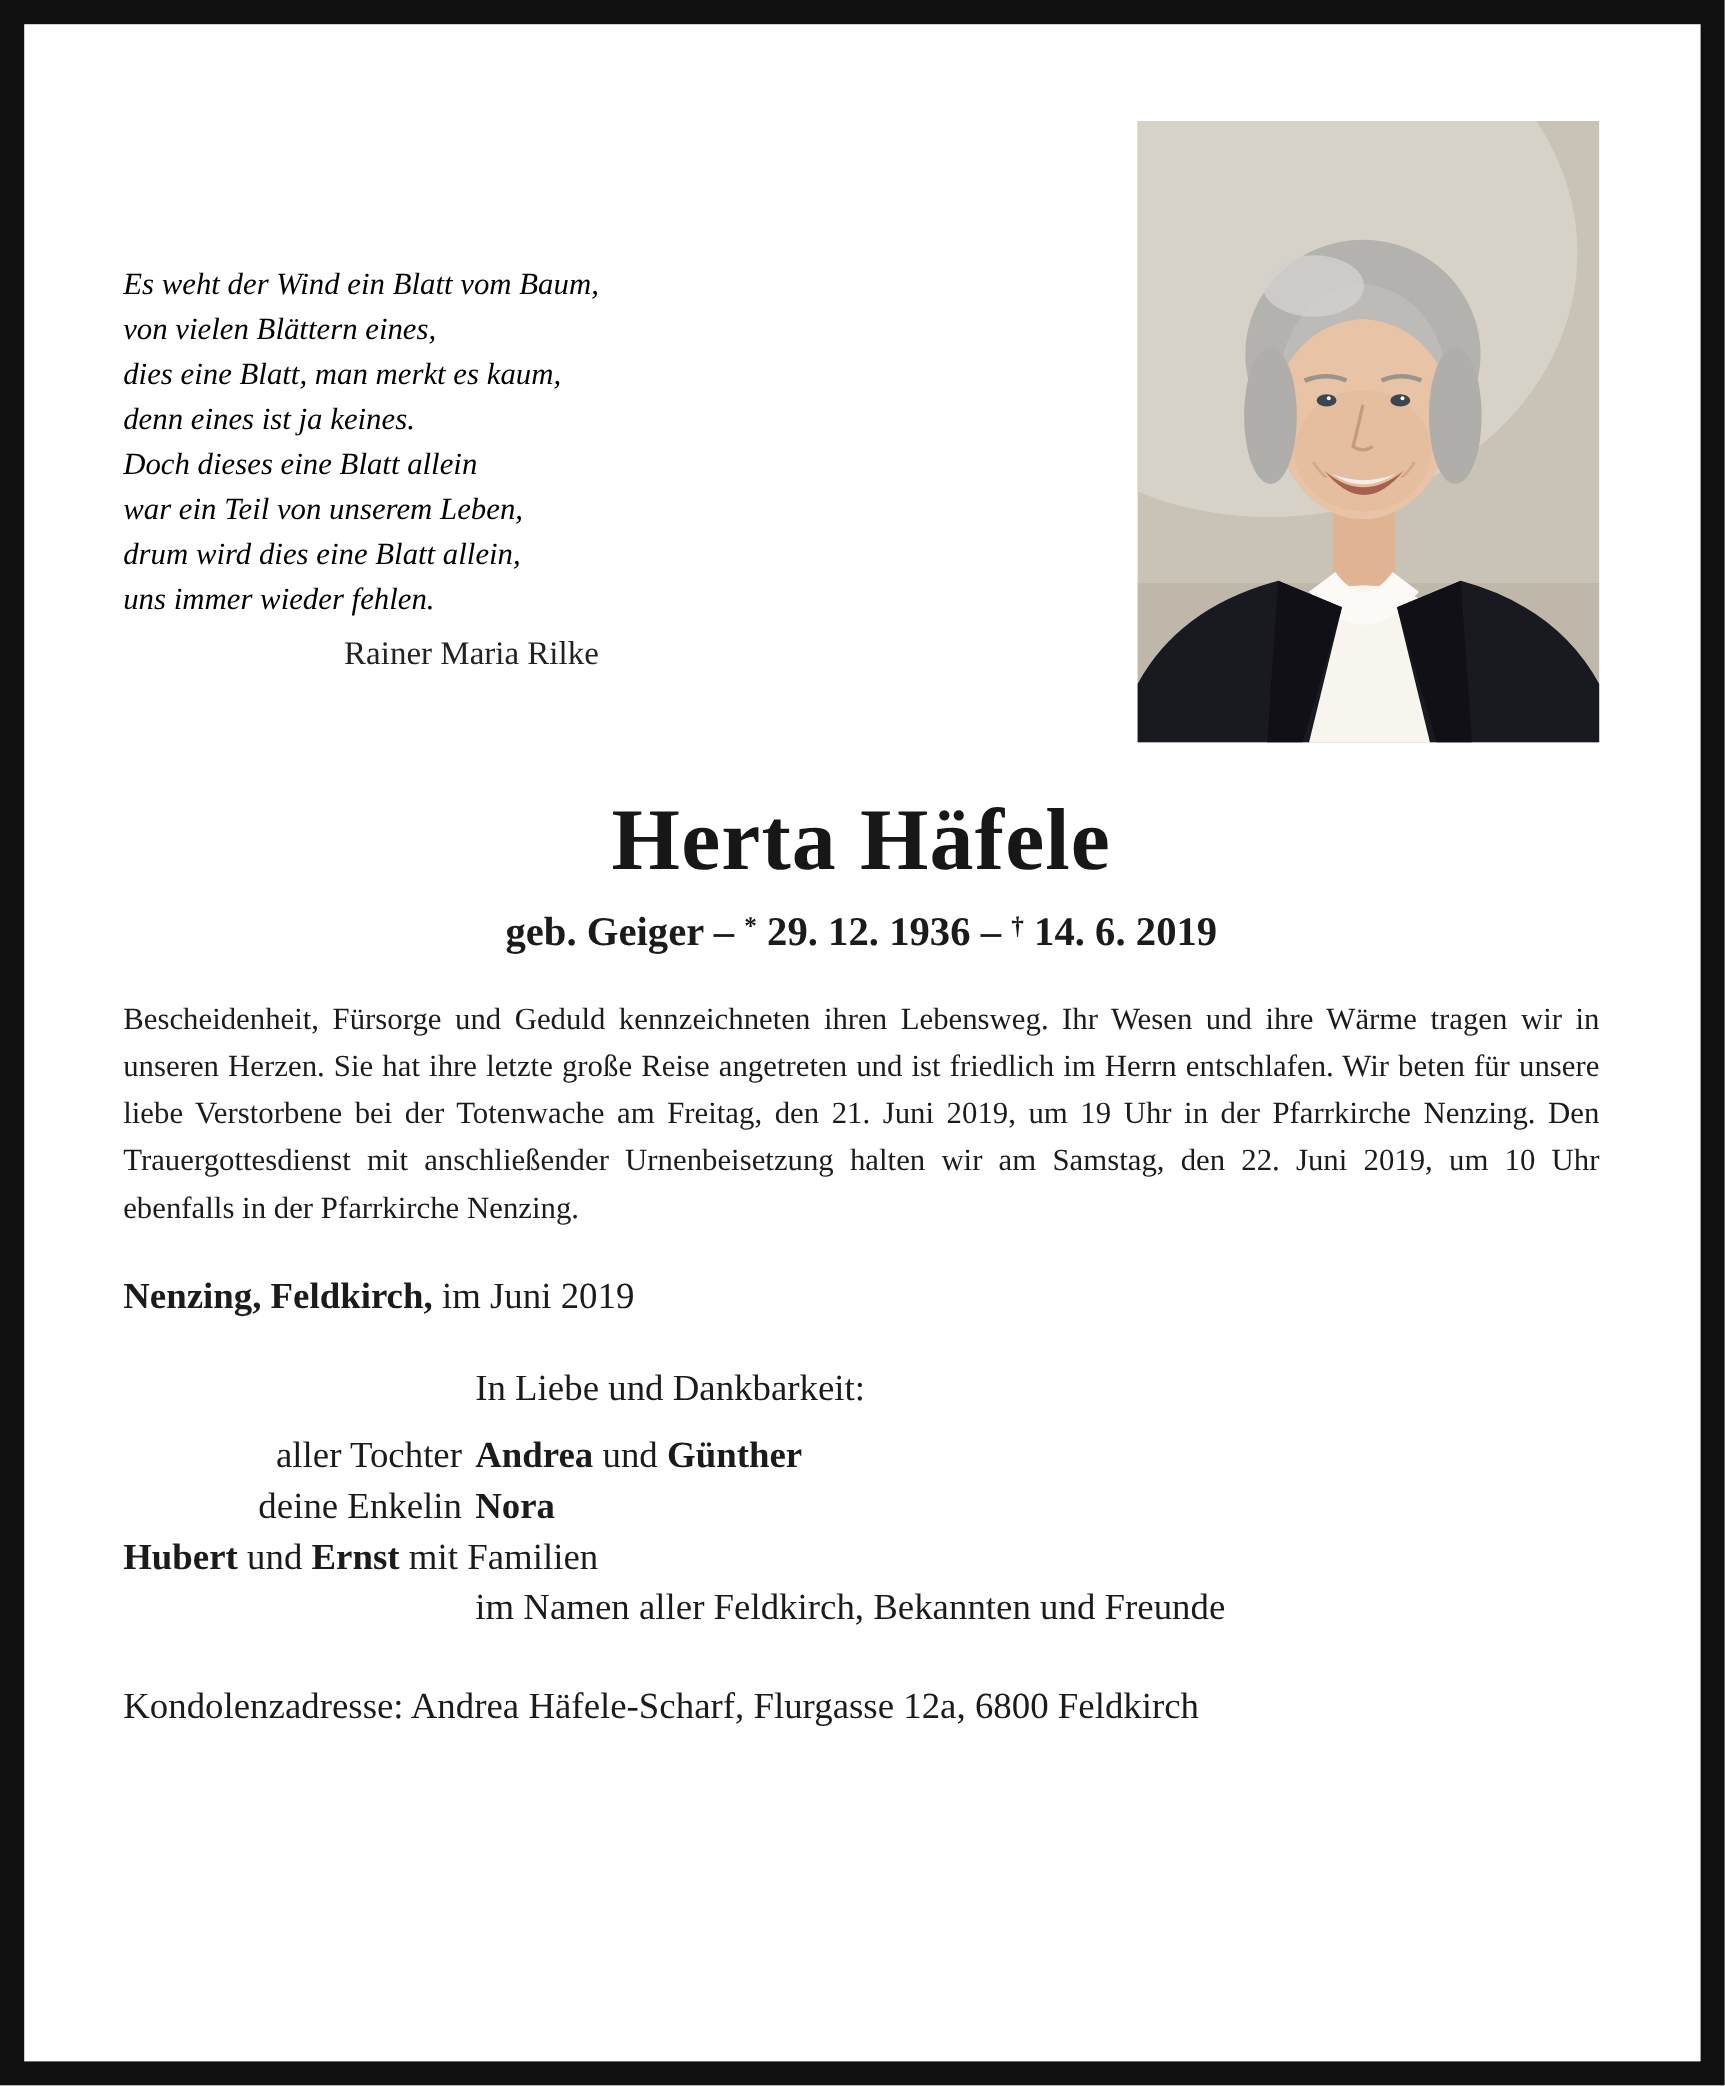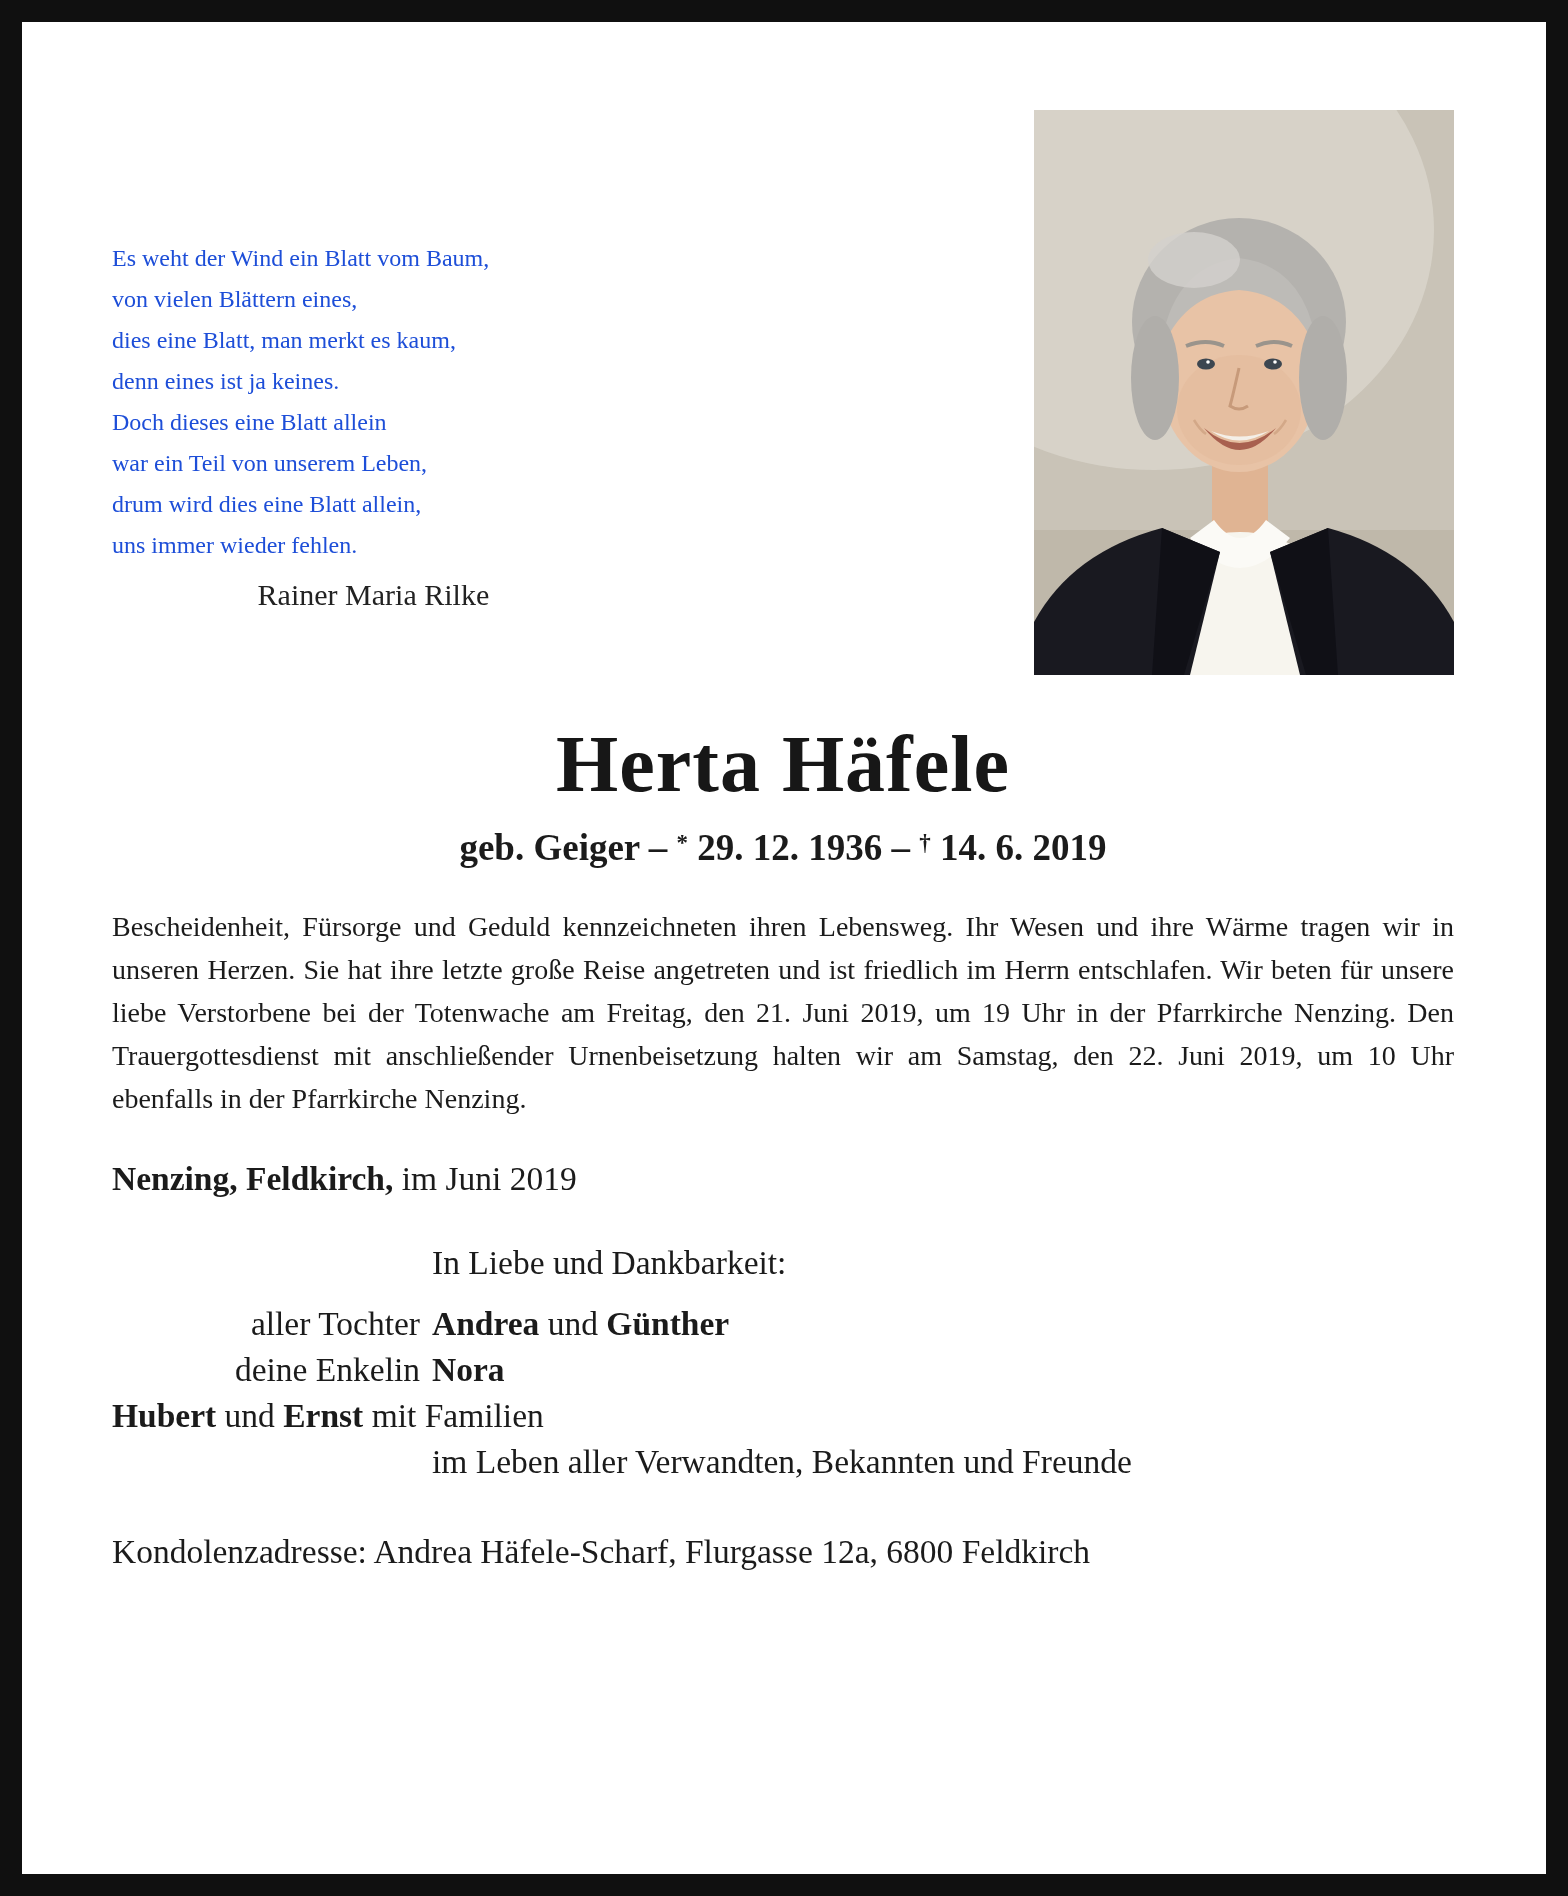--- a/index.html
+++ b/index.html
@@ -4,21 +4,21 @@
 <style>
   html,body { margin:0; padding:0; background:#ffffff; }
   .page {
     width:1568px; height:1896px; box-sizing:border-box;
     border:22px solid #101010; background:#ffffff;
     font-family:"Liberation Serif", serif; color:#1b1b1b;
     padding:0 92px 0 90px; overflow:hidden; position:relative;
   }
   .top-section { display:flex; justify-content:space-between; align-items:flex-start; margin-top:88px; }
   .poem { margin-top:128px; display:inline-block; }
-  .poem-line { font-size:24px; line-height:41px; color:#1d4ed8; white-space:nowrap; }
+  .poem-line { font-style:italic; font-size:28px; line-height:41px; color:#000000; white-space:nowrap; }
   .poem-author { font-style:normal; text-align:right; margin-top:12px; font-size:30px; color:#222; }
   .photo-frame { width:420px; height:565px; flex:0 0 auto; }
   .photo-frame svg { display:block; width:420px; height:565px; }
   .name { text-align:center; font-size:80px; font-weight:700; margin:44px 0 0 0; letter-spacing:1px; color:#171717; }
   .dates { text-align:center; font-size:37px; font-weight:700; margin-top:16px; color:#1b1b1b; }
   .sup { font-size:0.62em; position:relative; top:-0.45em; }
   .body-text { font-size:28px; line-height:43px; text-align:justify; margin:36px 0 0 0; }
   .place-line { font-size:33.5px; margin:40px 0 0 0; }
   .place-line b { font-weight:700; }
   .family { margin-top:42px; font-size:33.5px; }
@@ -118,18 +118,18 @@
 
     <div class="fam-line">
       <span class="fam-label">deine Enkelin</span>
       <span class="fam-names"><b>Nora</b></span>
     </div>
 
     <div class="fam-line">
       <span class="fam-names"><b>Hubert</b><span> und </span><b>Ernst</b><span> mit Familien</span></span>
     </div>
 
-    <div class="fam-closing">im Leben aller Verwandten, Bekannten und Freunde</div>
+    <div class="fam-closing">im Namen aller Feldkirch, Bekannten und Freunde</div>
   </div>
 
   <p class="condolence">Kondolenzadresse: Andrea Häfele-Scharf, Flurgasse 12a, 6800 Feldkirch</p>
 
 </div>
 
 </body></html>

